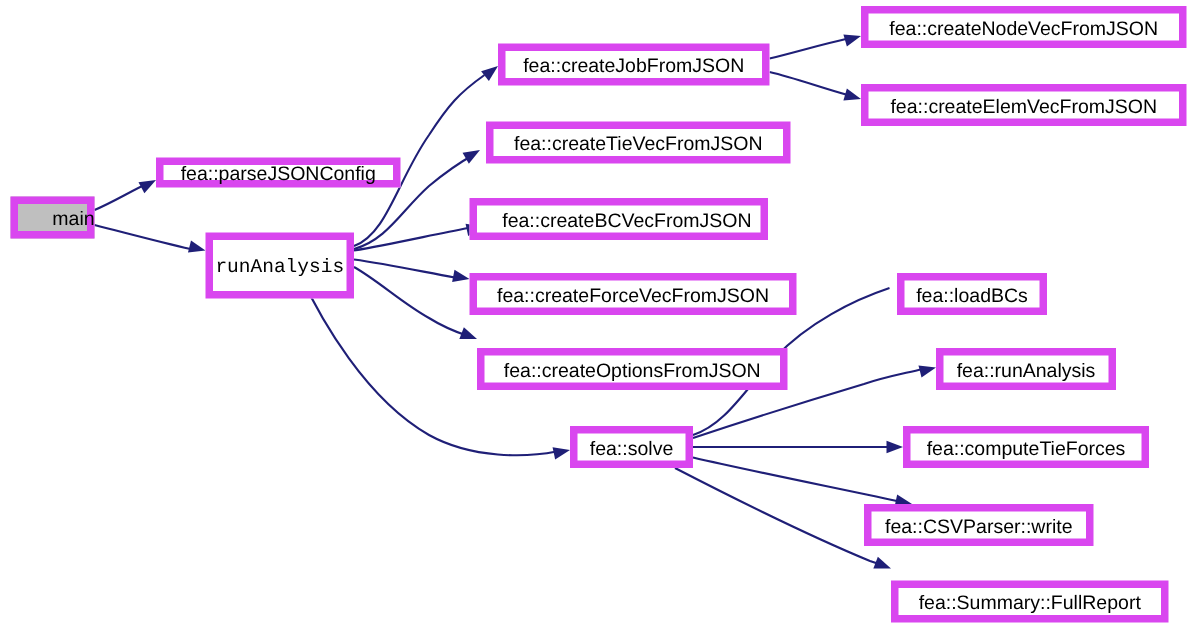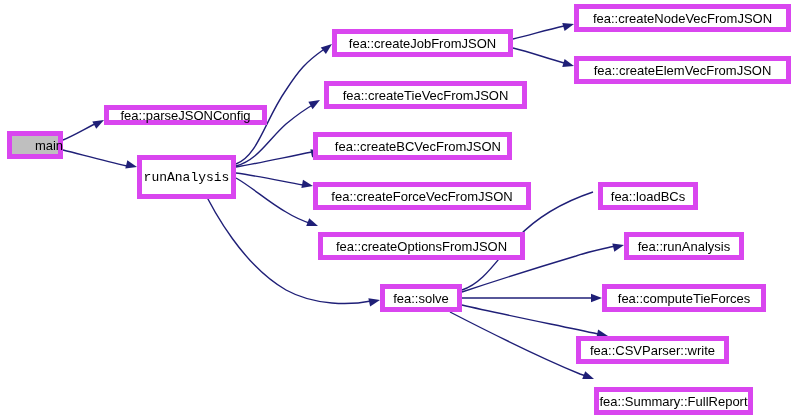--- a/index.html
+++ b/index.html
@@ -128,18 +128,18 @@
       </div>
       <div class="node" style="left: 624px; top: 232px; width: 120px; height: 28px;">
         <span class="node-label">fea::runAnalysis</span>
       </div>
       <div class="node" style="left: 602px; top: 284px; width: 164px; height: 28px;">
         <span class="node-label">fea::computeTieForces</span>
       </div>
       <div class="node" style="left: 576px; top: 336px; width: 153px; height: 28px;">
         <span class="node-label">fea::CSVParser::write</span>
       </div>
-      <div class="node" style="left: 594px; top: 387px; width: 159px; height: 28px;">
+      <div class="node" style="left: 594px; top: 387px; width: 185px; height: 28px;">
         <span class="node-label">fea::Summary::FullReport</span>
       </div>
     </div>
 
 </div>
 
 </body></html>

